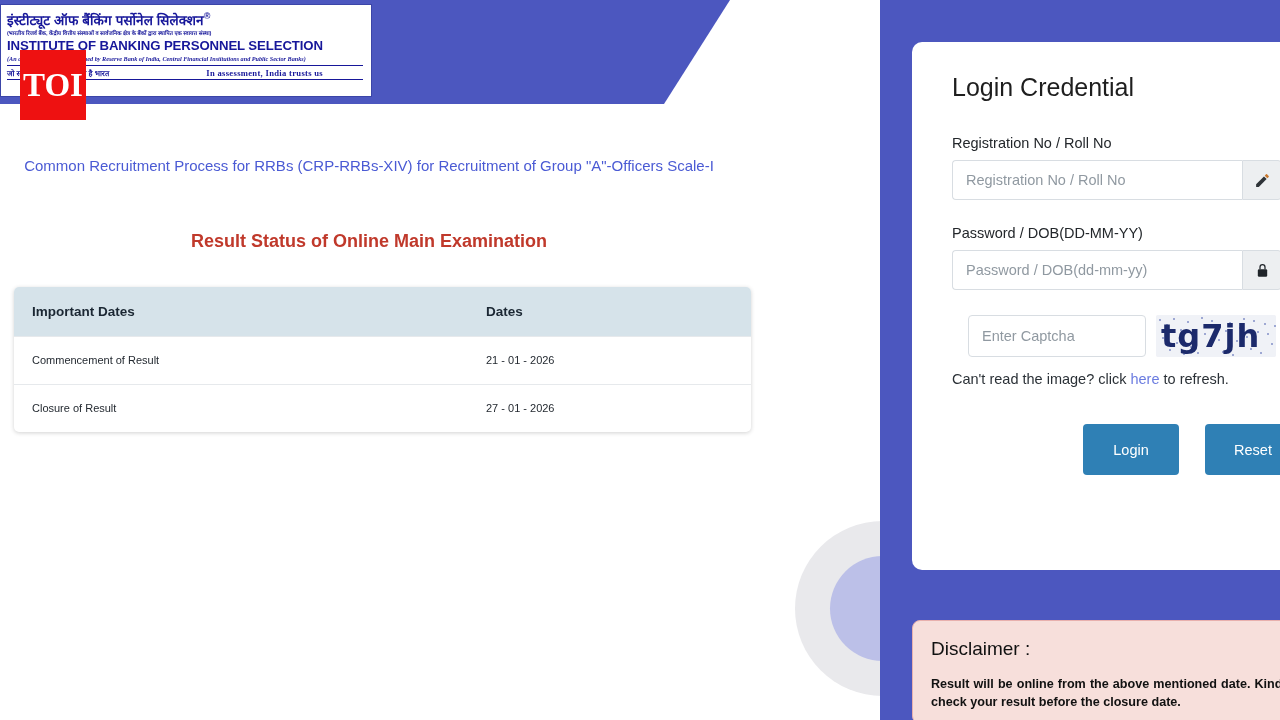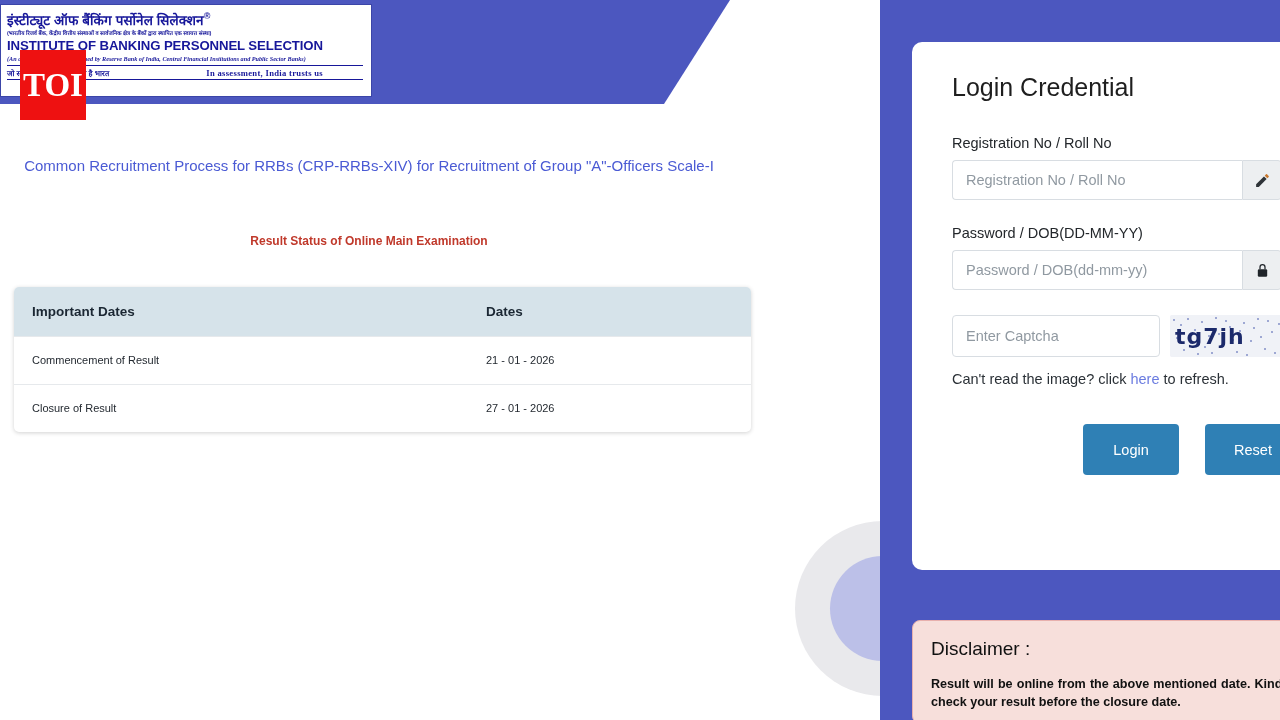--- a/index.html
+++ b/index.html
@@ -46,21 +46,21 @@
     font-size:33px; letter-spacing:0px; line-height:1;
   }
 
   
   .title {
     position:absolute; left:0px; top:152px; width:738px; z-index:4;
     text-align:center; color:#4a5ad4; font-size:15px; font-weight:400; line-height:28px;
   }
   .subtitle {
     position:absolute; left:0px; top:231px; width:738px; z-index:4;
-    text-align:center; color:#c0392b; font-size:12px; font-weight:700; line-height:21px;
+    text-align:center; color:#c0392b; font-size:18px; font-weight:700; line-height:21px;
   }
 
   
   .tbl-wrap {
     position:absolute; left:14px; top:287px; width:737px; z-index:4;
     background:#fff; border-radius:5px;
     box-shadow:0 1px 4px rgba(0,0,0,.18);
     overflow:hidden;
   }
   table.dates { width:100%; border-collapse:collapse; }
@@ -105,34 +105,34 @@
     border-radius:4px 0 0 4px; padding:0 13px; font-size:14.5px;
     color:#2b2b2b; font-family:"Liberation Sans", sans-serif; outline:none; background:#fff;
   }
   .input-group input::placeholder { color:#9099a1; }
   .addon {
     width:40px; height:40px; border:1px solid #d8dde2; border-radius:0 4px 4px 0;
     background:#edeff1; display:flex; align-items:center; justify-content:center;
   }
   .cap-row { display:flex; align-items:center; margin-bottom:14px; }
   .cap-row input {
-    width:208px; height:42px; border:1px solid #d8dde2; border-radius:4px;
+    width:178px; height:42px; border:1px solid #d8dde2; border-radius:4px;
     padding:0 13px; font-size:14.5px; color:#2b2b2b; outline:none;
-    font-family:"Liberation Sans", sans-serif; background:#fff;
+    font-family:"Liberation Sans", sans-serif; background:#fff;margin-left:16px;
   }
   .cap-row input::placeholder { color:#9099a1; }
   .cap-img {
     margin-left:10px; width:120px; height:42px; border-radius:2px; overflow:hidden;
     position:relative; background:#f2f3f8;
     display:flex; align-items:center; justify-content:flex-start;
   }
   .cap-noise { position:absolute; inset:0; opacity:.55; }
   .cap-txt {
     position:relative; z-index:2; font-family:"DejaVu Sans", sans-serif;
-    font-weight:700; font-size:22px; color:#1c2a6b; letter-spacing:1px; padding-left:5px;
+    font-weight:700; font-size:32px; color:#1c2a6b; letter-spacing:1px; padding-left:5px;
     white-space:nowrap;
   }
   .refresh-line { font-size:14.5px; color:#2b3137; margin-bottom:37px; white-space:nowrap; }
   .refresh-line a { color:#6b7ce0; text-decoration:none; }
   .btn-row { display:flex; gap:26px; padding-left:131px; }
   .btn {
     min-width:96px; height:51px; border:none; border-radius:4px;
     background:#2f80b5; color:#ffffff; font-size:14.5px; cursor:pointer;
     font-family:"Liberation Sans", sans-serif;
   }

